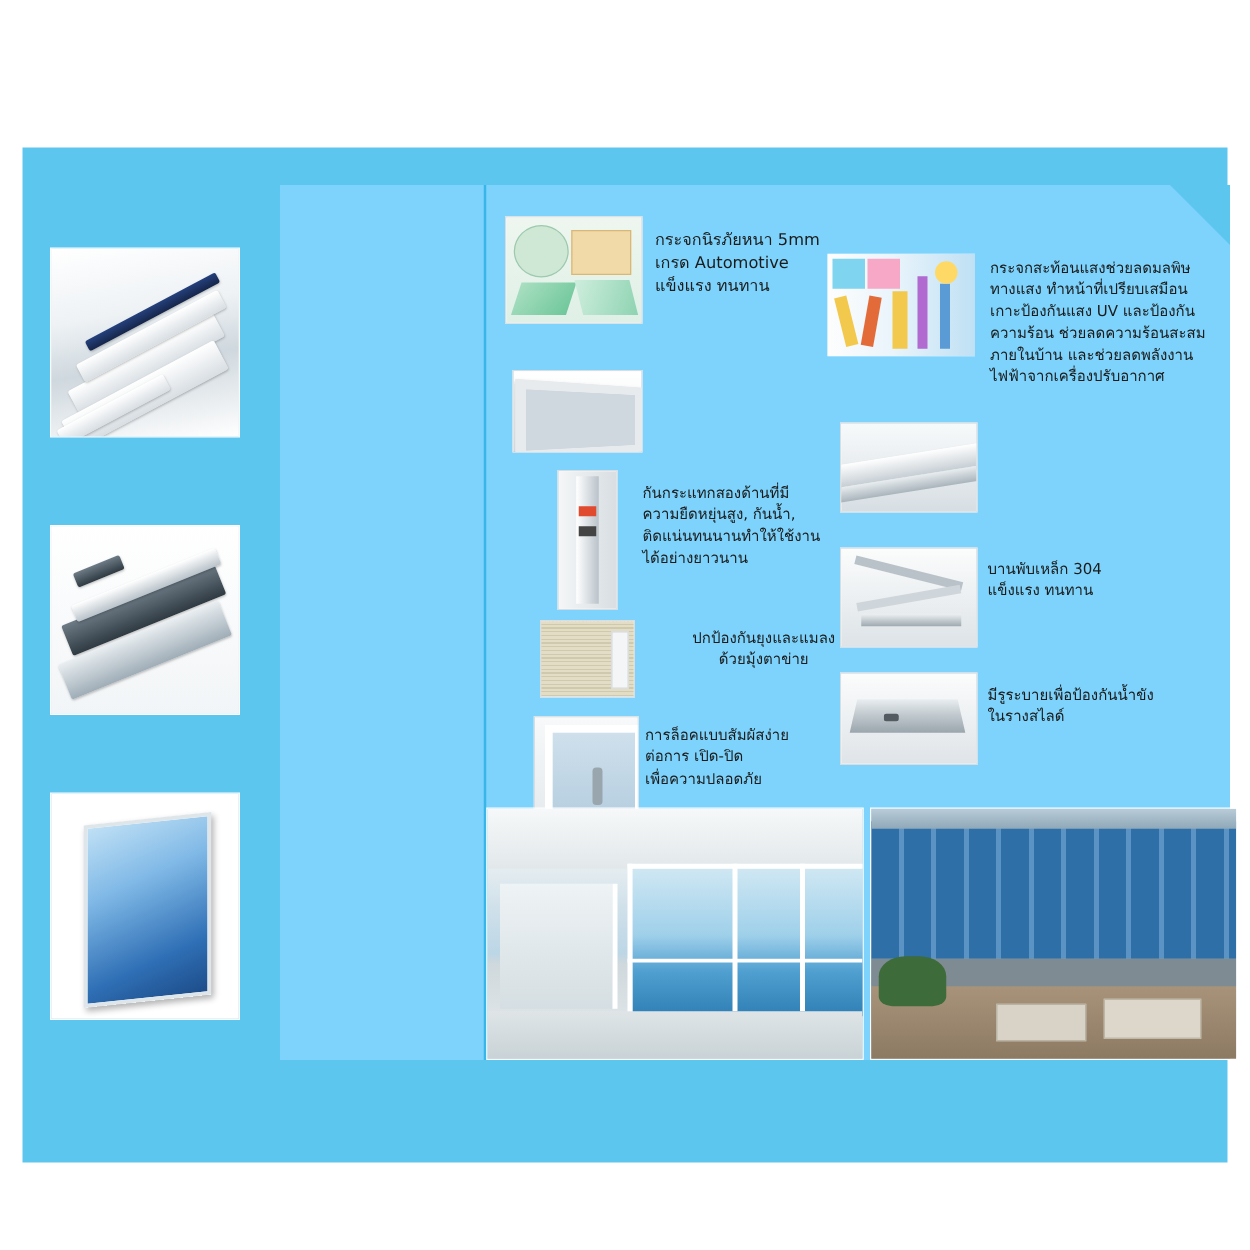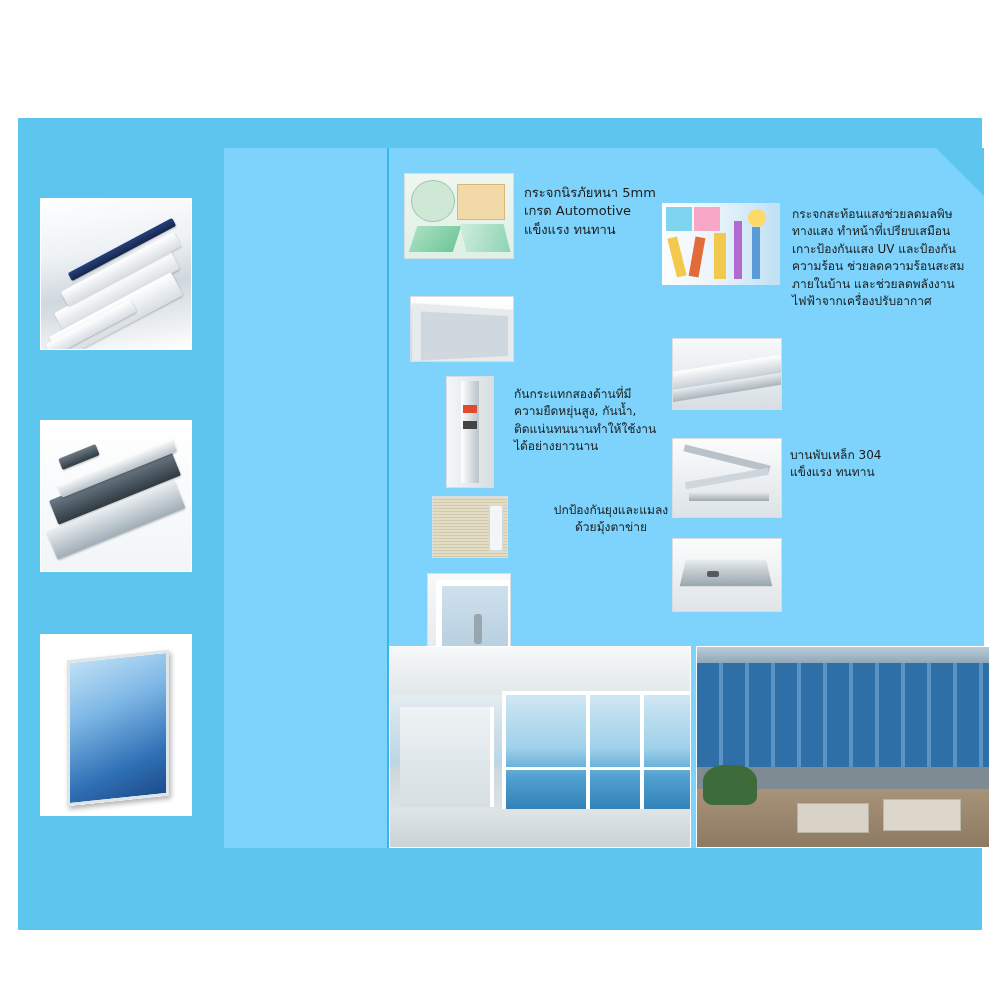--- a/index.html
+++ b/index.html
@@ -181,20 +181,23 @@
         <div style="position:absolute;right:4px;top:8px;width:12px;height:44px;background:#f3f5f6;border:1px solid #d4d9dd;"></div>
       </div>
       <div class="txt small" style="left:292px;top:354px;width:190px;white-space:pre-line;text-align:center;">ปกป้องกันยุงและแมลง
 ด้วยมุ้งตาข่าย</div>
 
       <div class="mini-frame" style="left:203px;top:425px;width:82px;height:110px;">
         <div class="ph" style="background:linear-gradient(180deg,#f7f9fa,#dfe5e9);"></div>
         <div style="position:absolute;left:8px;top:6px;width:66px;height:98px;border:6px solid #ffffff;background:linear-gradient(180deg,#cfe0ec,#aac6da);"></div>
         <div style="position:absolute;left:46px;top:40px;width:8px;height:30px;background:#9aa6ad;border-radius:3px;"></div>
       </div>
+      <div class="txt small" style="left:292px;top:432px;width:190px;white-space:pre-line;">การล็อคแบบสัมผัสง่าย
+ต่อการ เปิด-ปิด
+เพื่อความปลอดภัย</div>
 
       <div class="mini-frame" style="left:438px;top:55px;width:118px;height:82px;border:none;">
         <div class="ph" style="background:linear-gradient(90deg,#fdfdfd 0%,#e9f4fb 45%,#bfe0f4 100%);"></div>
         <div style="position:absolute;left:4px;top:4px;width:26px;height:24px;background:#7fd4ef;"></div>
         <div style="position:absolute;left:32px;top:4px;width:26px;height:24px;background:#f7a8c6;"></div>
         <div style="position:absolute;left:10px;top:34px;width:10px;height:40px;background:#f2c94c;transform:rotate(-14deg);"></div>
         <div style="position:absolute;left:30px;top:34px;width:10px;height:40px;background:#e36b3a;transform:rotate(10deg);"></div>
         <div style="position:absolute;left:52px;top:30px;width:12px;height:46px;background:#f2c94c;"></div>
         <div style="position:absolute;left:72px;top:18px;width:8px;height:58px;background:#b06ad0;"></div>
         <div style="position:absolute;left:90px;top:24px;width:8px;height:52px;background:#5a9bd5;"></div>
@@ -220,20 +223,22 @@
         <div style="position:absolute;left:16px;top:52px;width:80px;height:10px;background:linear-gradient(180deg,#eef1f3,#9ea9b0);"></div>
       </div>
       <div class="txt small" style="left:566px;top:288px;width:190px;white-space:pre-line;margin-top:11px;">บานพับเหล็ก 304
 แข็งแรง ทนทาน</div>
 
       <div class="mini-frame" style="left:448px;top:390px;width:108px;height:72px;">
         <div class="ph" style="background:linear-gradient(180deg,#fbfcfc,#dfe4e8);"></div>
         <div style="position:absolute;left:10px;top:18px;width:86px;height:30px;background:linear-gradient(180deg,#e8edf0,#9aa6ad);transform:perspective(100px) rotateX(28deg);"></div>
         <div style="position:absolute;left:34px;top:32px;width:12px;height:6px;background:#555c61;border-radius:2px;"></div>
       </div>
+      <div class="txt small" style="left:566px;top:400px;width:195px;white-space:pre-line;">มีรูระบายเพื่อป้องกันน้ำขัง
+ในรางสไลด์</div>
 
       <div class="photo" style="left:165px;top:498px;width:300px;height:200px;">
         <div class="room"></div>
         <div style="position:absolute;left:0;top:0;width:100%;height:48px;background:linear-gradient(180deg,#f6f8f9,#e2e8ea);"></div>
         <div style="position:absolute;left:112px;top:44px;width:188px;height:118px;background:linear-gradient(180deg,#cfe7f3 0%,#9fd0ea 45%,#4f9fd0 70%,#2f7fb5 100%);border-left:4px solid #fff;border-top:4px solid #fff;"></div>
         <div style="position:absolute;left:196px;top:44px;width:4px;height:118px;background:#ffffff;"></div>
         <div style="position:absolute;left:250px;top:44px;width:4px;height:118px;background:#ffffff;"></div>
         <div style="position:absolute;left:112px;top:120px;width:188px;height:3px;background:#ffffff;"></div>
         <div style="position:absolute;left:0;top:162px;width:300px;height:38px;background:linear-gradient(180deg,#dfe5e7,#c9d2d6);"></div>
         <div style="position:absolute;left:10px;top:60px;width:90px;height:100px;background:linear-gradient(180deg,#eef3f5,#d5dee2);border-right:4px solid #fff;"></div>

